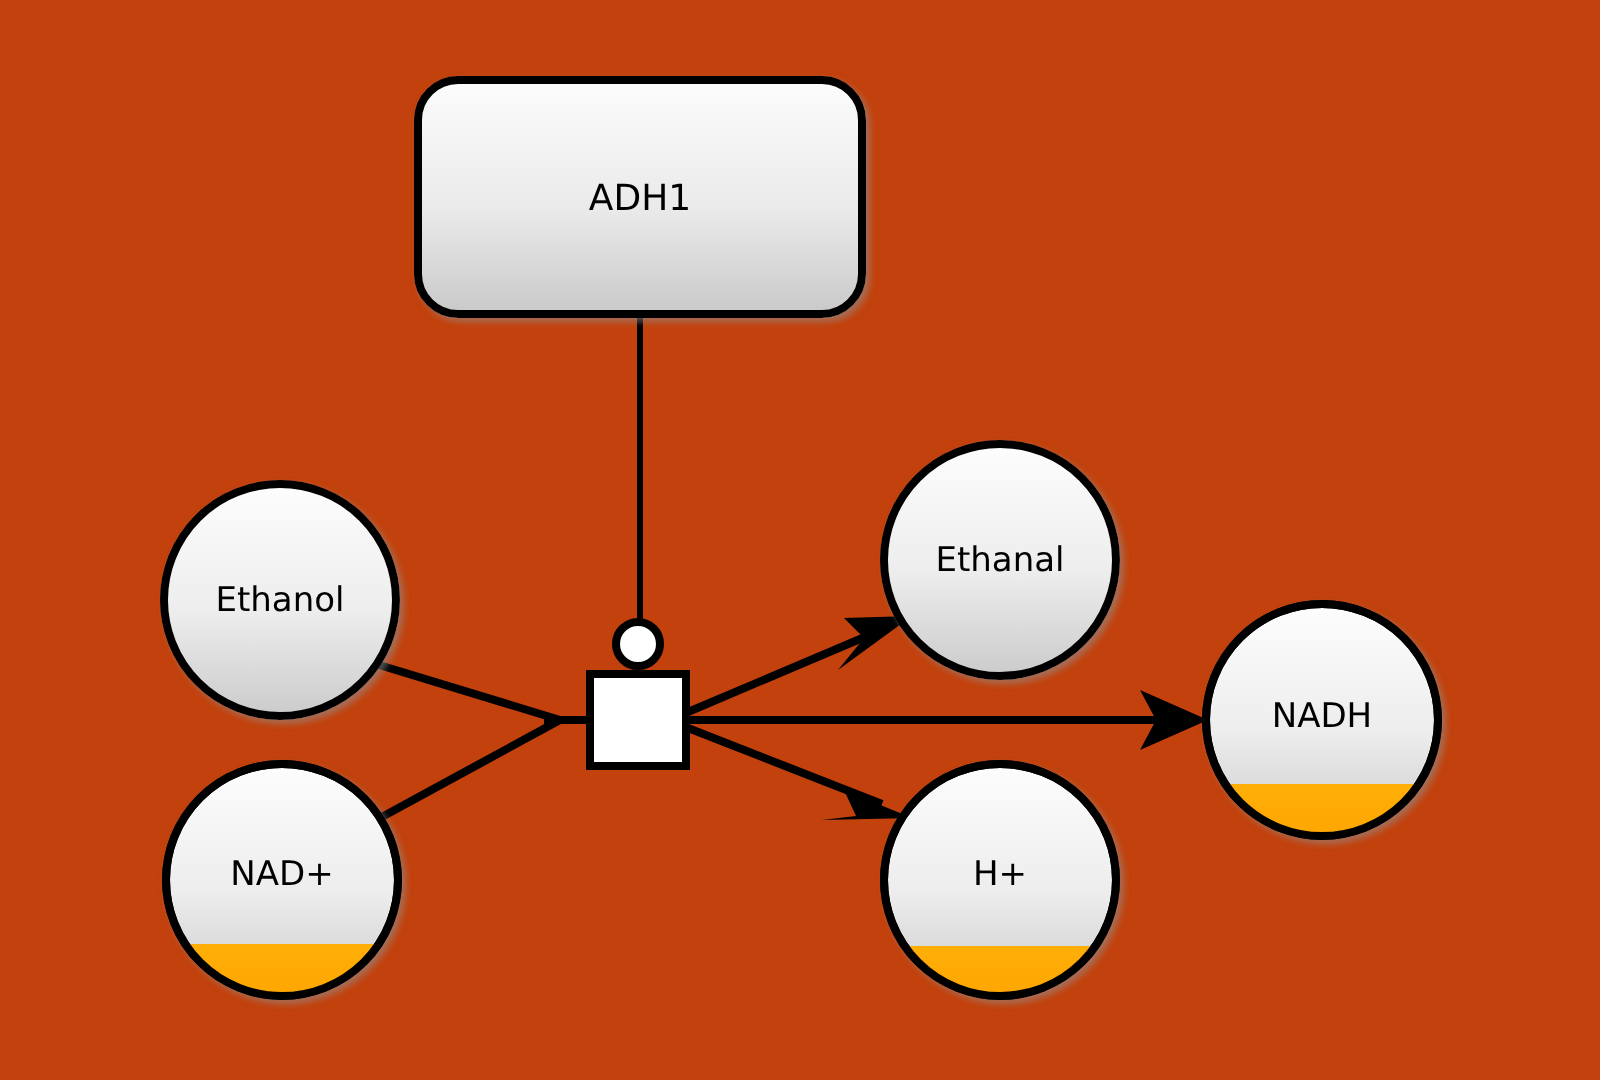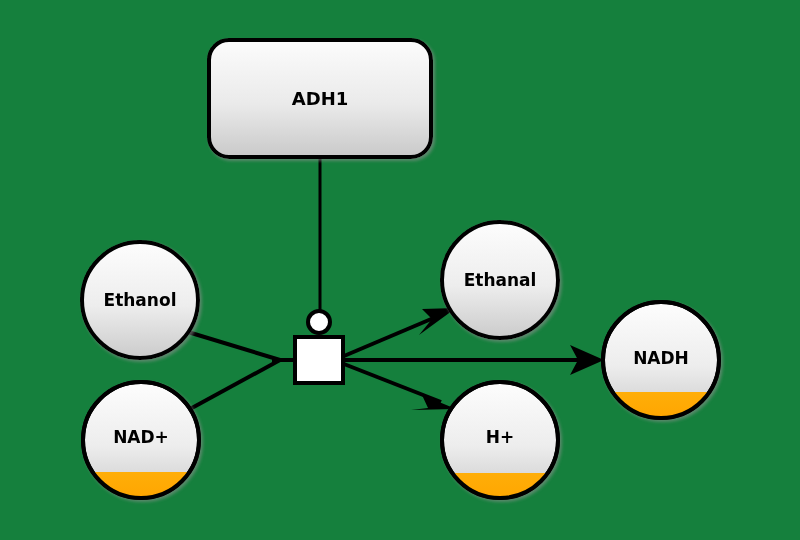--- a/index.html
+++ b/index.html
@@ -10,22 +10,21 @@
   body {
     width: 800px;
     height: 540px;
     overflow: hidden;
     font-family: "DejaVu Sans", "Liberation Sans", sans-serif;
   }
   #canvas {
     position: relative;
     width: 800px;
     height: 540px;
-    background: #15803d;
-    font-weight: bold;
+    background: #c2410c;
   }
   svg.diagram {
     display: block;
     width: 800px;
     height: 540px;
   }
   .node-label {
     font-family: "DejaVu Sans", "Liberation Sans", sans-serif;
     font-size: 17px;
     fill: #000000;

